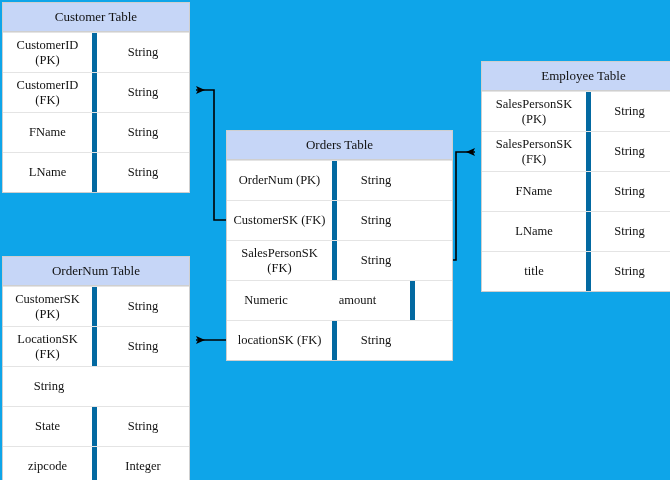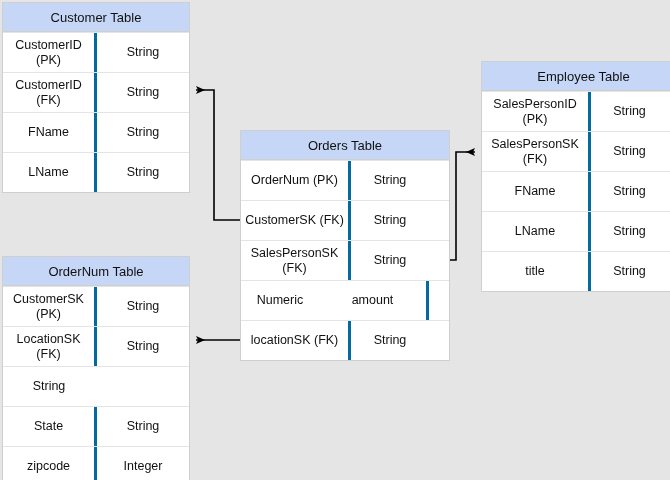--- a/index.html
+++ b/index.html
@@ -4,23 +4,23 @@
 <style>
   html, body {
     margin: 0;
     padding: 0;
     background: #ffffff;
   }
   #canvas {
     position: relative;
     width: 670px;
     height: 480px;
-    background: #e5e5e5;
+    background: #0ea5e9;
     overflow: hidden;
-    font-family: Liberation Sans, sans-serif;
+    font-family: Liberation Serif, serif;
   }
   .er-table {
     position: absolute;
     box-sizing: border-box;
     border: 1px solid #cfcfcf;
     background: #ffffff;
   }
   .er-header {
     box-sizing: border-box;
     background: #c6d6f7;
@@ -49,21 +49,21 @@
     justify-content: center;
     text-align: center;
     font-size: 12.5px;
     color: #111111;
     line-height: 1.15;
     padding: 0 3px;
     white-space: pre-line;
     overflow: hidden;
   }
   .er-cell.name {
-    border-right: 3px solid #0369a1;
+    border-right: 5px solid #0369a1;
   }
   
   #connectors {
     position: absolute;
     left: 0;
     top: 0;
     width: 670px;
     height: 480px;
     pointer-events: none;
   }
@@ -122,21 +122,21 @@
         </div>
         <div class="er-row">
           <div class="er-cell name" style="width: 94px;">State</div>
           <div class="er-cell type" style="width: 92px;">String</div>
         </div>
         <div class="er-row">
           <div class="er-cell name" style="width: 94px;">zipcode</div>
           <div class="er-cell type" style="width: 92px;">Integer</div>
         </div>
       </div>
-      <div class="er-table" style="left: 240px; top: 130px; width: 210px;">
+      <div class="er-table" style="left: 226px; top: 130px; width: 227px;">
         <div class="er-header">Orders Table</div>
         <div class="er-row">
           <div class="er-cell name" style="width: 110px;">OrderNum (PK)</div>
           <div class="er-cell type" style="width: 78px;">String</div>
         </div>
         <div class="er-row">
           <div class="er-cell name" style="width: 110px;">CustomerSK (FK)</div>
           <div class="er-cell type" style="width: 78px;">String</div>
         </div>
         <div class="er-row">
@@ -149,21 +149,21 @@
           <div class="er-cell name" style="width: 110px;">amount</div>
         </div>
         <div class="er-row">
           <div class="er-cell name" style="width: 110px;">locationSK (FK)</div>
           <div class="er-cell type" style="width: 78px;">String</div>
         </div>
       </div>
       <div class="er-table" style="left: 481px; top: 61px; width: 205px;">
         <div class="er-header">Employee Table</div>
         <div class="er-row">
-          <div class="er-cell name" style="width: 109px;">SalesPersonID (PK)</div>
+          <div class="er-cell name" style="width: 109px;">SalesPersonSK (PK)</div>
           <div class="er-cell type" style="width: 77px;">String</div>
         </div>
         <div class="er-row">
           <div class="er-cell name" style="width: 109px;">SalesPersonSK
 (FK)</div>
           <div class="er-cell type" style="width: 77px;">String</div>
         </div>
         <div class="er-row">
           <div class="er-cell name" style="width: 109px;">FName</div>
           <div class="er-cell type" style="width: 77px;">String</div>

